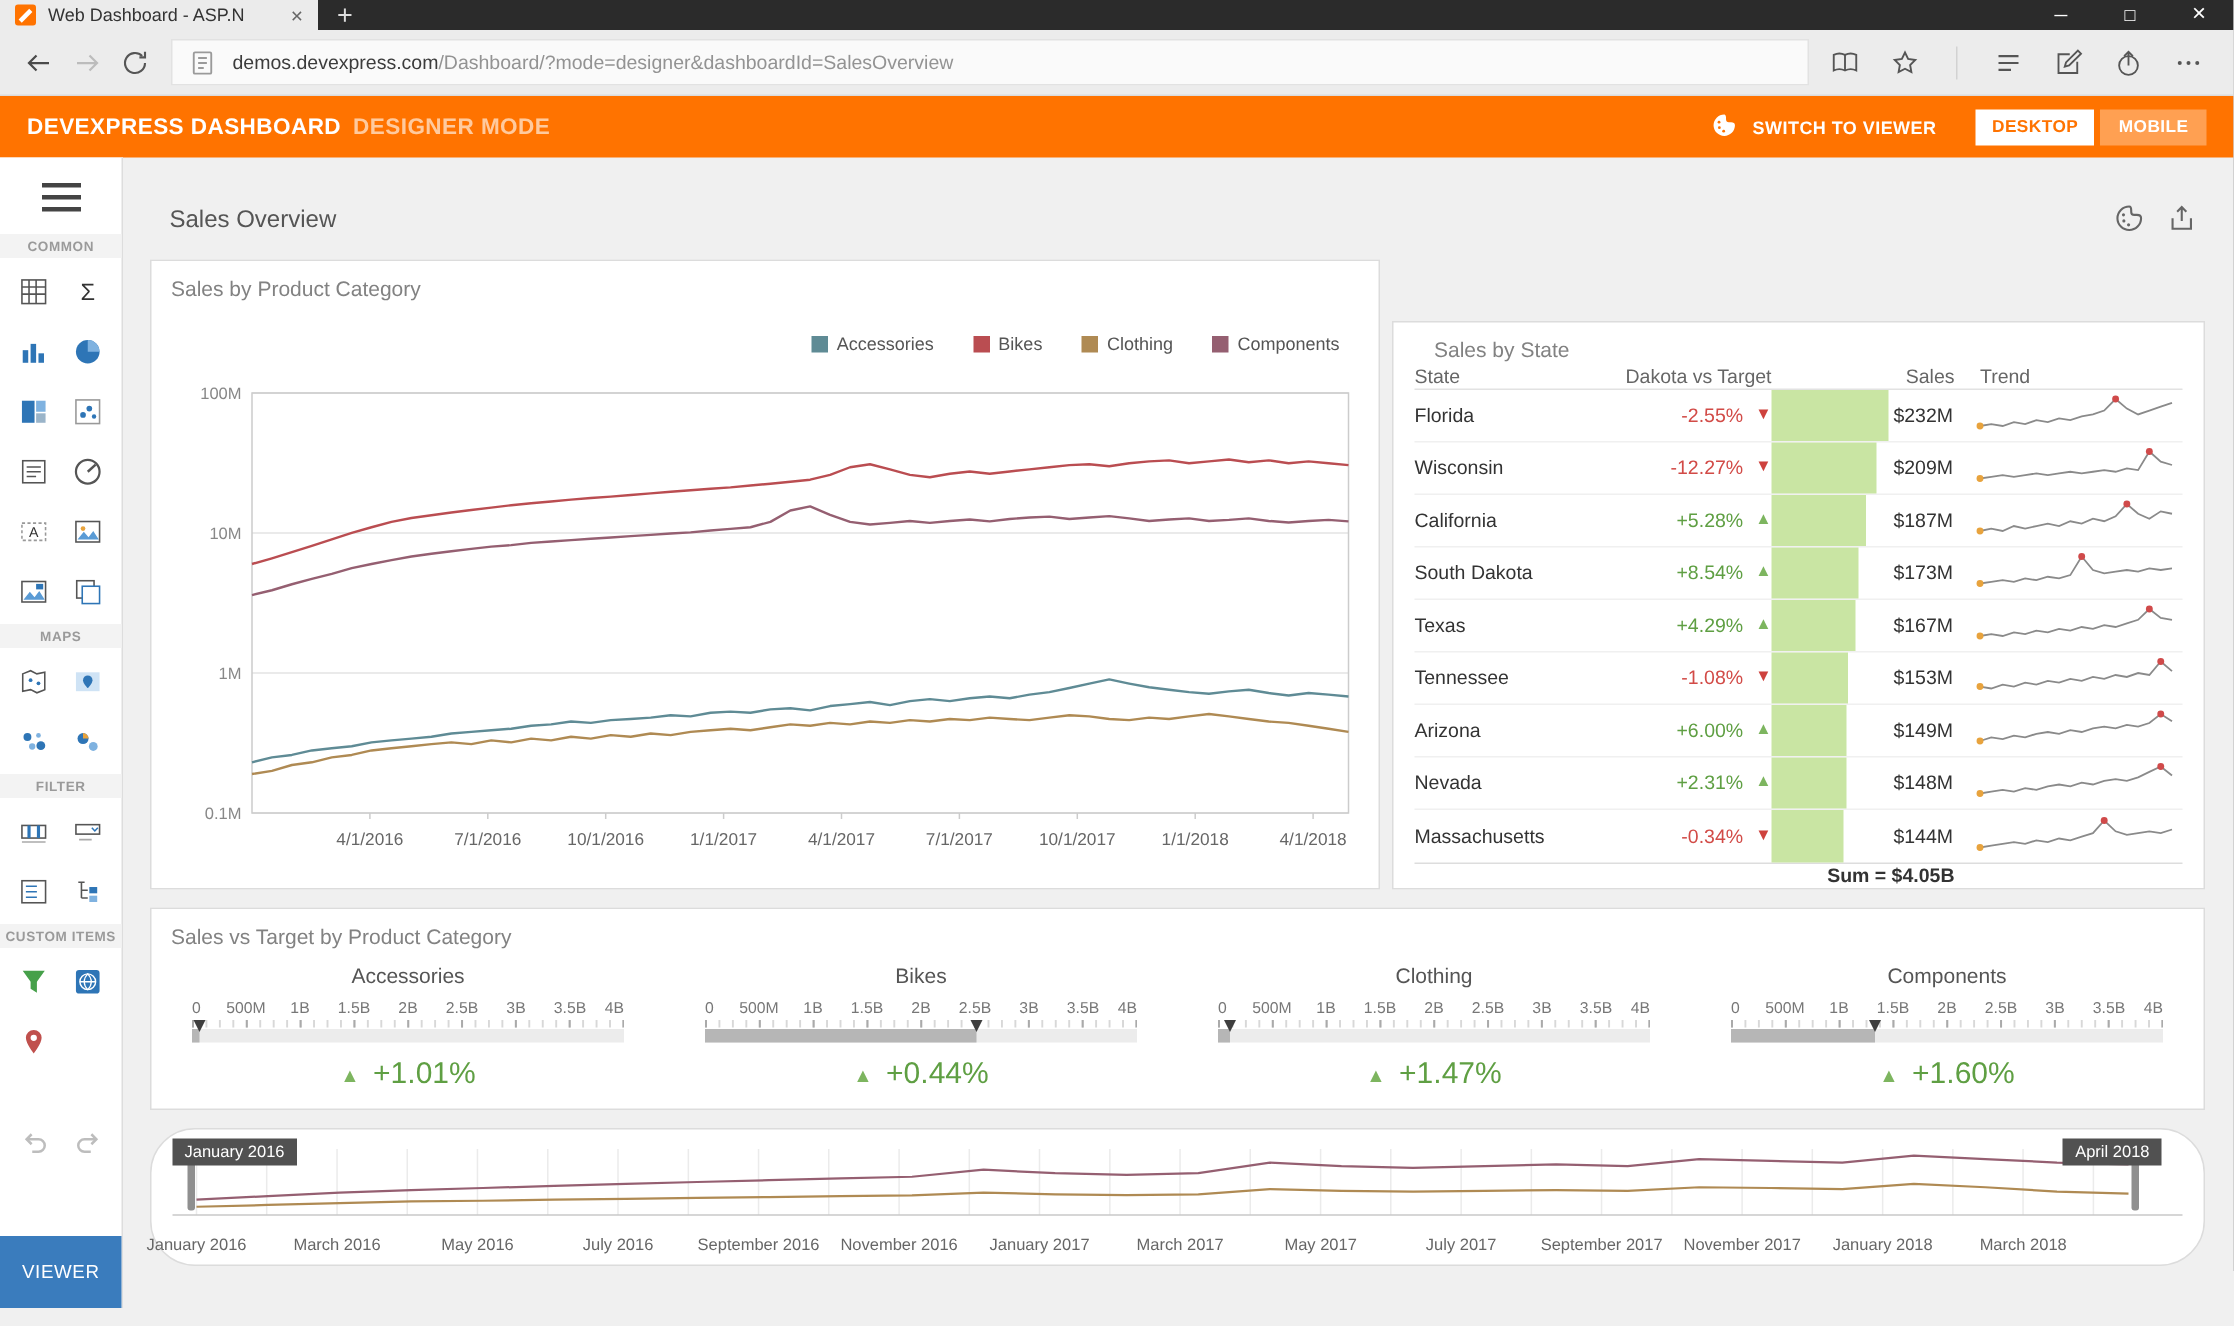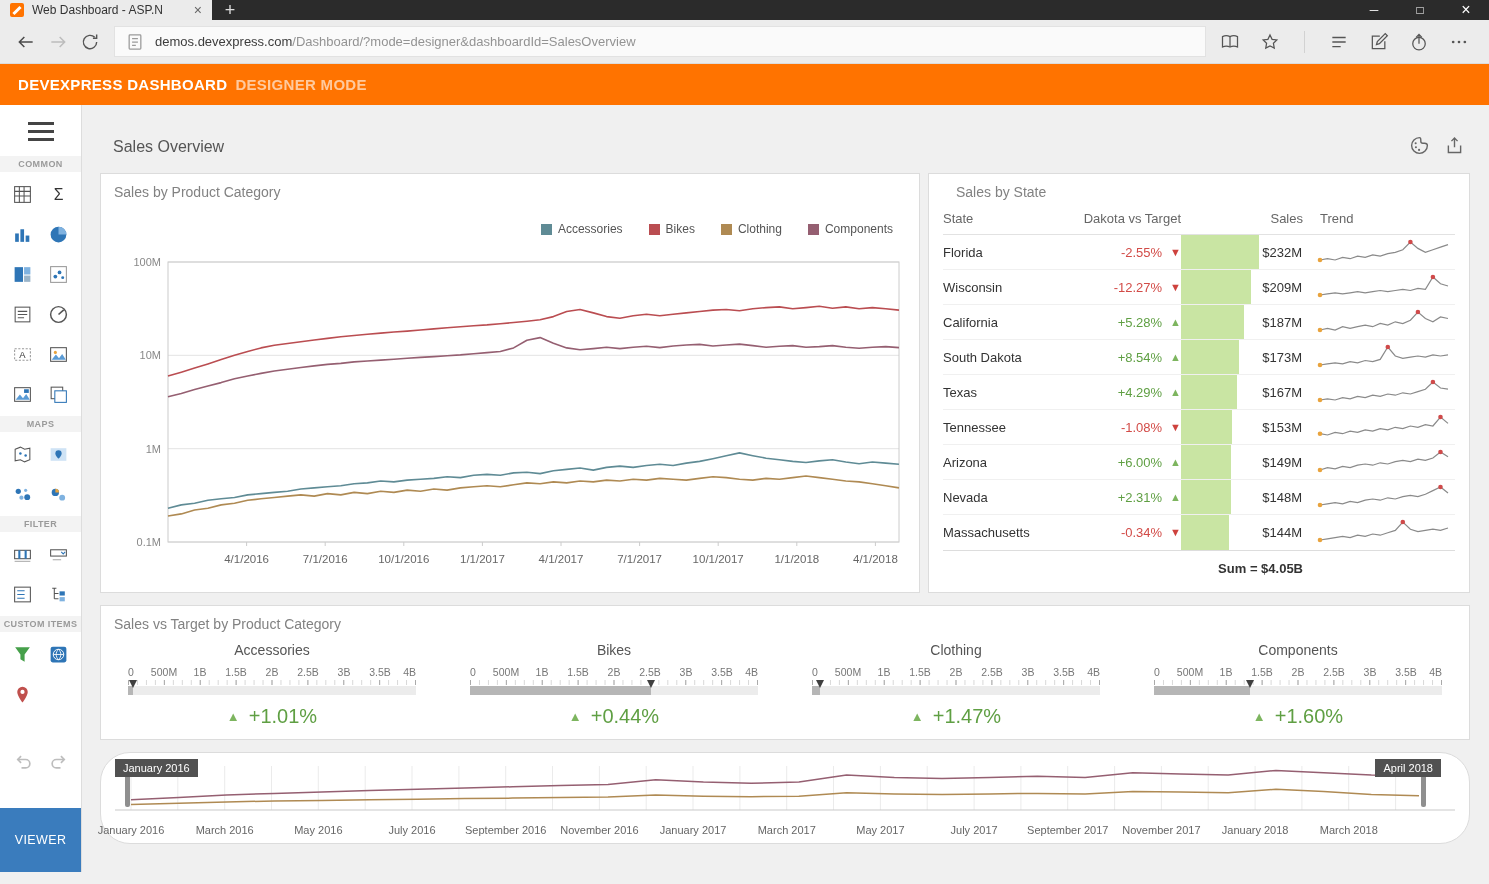--- a/index.html
+++ b/index.html
@@ -41,42 +41,42 @@
   .app-body{display:flex;height:767px;}
   .toolbox{width:82px;background:#fff;border-right:1px solid #ddd;position:relative;flex:none;}
   .hamburger{width:26px;margin:17px 0 15px 28px;display:flex;flex-direction:column;gap:5px;}
   .hamburger span{height:3px;background:#444;}
   .tb-label{background:#f3f3f3;color:#9a9a9a;font-size:9px;font-weight:bold;text-align:center;padding:3px 0;letter-spacing:.4px;}
   .tb-grid{display:grid;grid-template-columns:1fr 1fr;padding:2px 4px;}
   .tb-item{height:40px;display:flex;align-items:center;justify-content:center;}
   .tb-item svg{width:21px;height:21px;}
   .tb-undo{display:flex;justify-content:center;gap:14px;margin-top:36px;}
   .tb-undo svg{width:20px;height:20px;}
-  .viewer-btn{position:absolute;left:0;right:0;bottom:0;height:64px;background:#3a7cbd;color:#fff;display:flex;align-items:center;justify-content:center;font-size:12.5px;letter-spacing:.4px;}
+  .viewer-btn{position:absolute;left:0;right:0;bottom:0;height:48px;background:#3a7cbd;color:#fff;display:flex;align-items:center;justify-content:center;font-size:12.5px;letter-spacing:.4px;}
 
   .main{flex:1;position:relative;overflow:hidden;}
   .main-header{height:68px;position:relative;}
   .dash-title{position:absolute;left:31px;top:33px;font-size:16px;color:#555;}
   .dash-tools{position:absolute;right:24px;top:30px;display:flex;gap:14px;}
   .dash-tools svg{width:21px;height:21px;}
 
   .panel{background:#fff;border:1px solid #dcdcdc;}
   .panel-title{font-size:14px;color:#828282;padding:10px 13px 0;}
 
   .row1{display:flex;gap:8px;margin:0 19px 0 18px;height:420px;}
   .panel-chart{width:820px;flex:none;}
   .legend{display:flex;justify-content:flex-end;gap:26px;padding:22px 26px 0 0;font-size:12px;color:#555;}
   .legend-item{display:flex;align-items:center;gap:6px;}
   .legend-swatch{width:11px;height:11px;display:inline-block;}
   .mainchart{display:block;margin:4px 12px 0;}
   .mainchart text{font-family:"Liberation Sans","DejaVu Sans",sans-serif;}
   .ax{font-size:11px;fill:#888;}
   .ax2{font-size:11.5px;fill:#666;}
 
-  .panel-table{flex:1;display:flex;flex-direction:column;padding:0 14px;overflow:hidden;}
+  .panel-table{flex:1;display:flex;flex-direction:column;padding:0 14px;overflow:hidden;margin-top:41px;}
   .tbl-header{display:grid;grid-template-columns:1fr 108px 122px 152px;height:33px;align-items:center;font-size:13px;color:#666;border-bottom:1px solid #e2e2e2;margin-top:2px;}
   .tbl-header .c2,.tbl-header .c3{text-align:right;}
   .tbl-header .c4{padding-left:17px;}
   .tbl-row{display:grid;grid-template-columns:1fr 108px 122px 152px;height:35px;align-items:center;border-bottom:1px solid #f0f0f0;font-size:13px;color:#333;}
   .tbl-row:last-child{border-bottom:none;}
   .cell-delta{display:flex;justify-content:flex-end;align-items:center;gap:8px;}
   .tri{font-size:11px;line-height:1;}
   .cell-sales{position:relative;height:100%;display:flex;align-items:center;}
   .sales-bar{position:absolute;left:0;top:0;bottom:0;}
   .sales-val{position:relative;margin-left:auto;padding-right:1px;}
@@ -188,20 +188,33 @@
             <circle cx="12" cy="12" r="1.6"></circle>
             <circle cx="19" cy="12" r="1.6"></circle>
           </svg>
         </div>
     </div>
   </div>
 
   <div class="appbar">
     <span class="brand">DEVEXPRESS DASHBOARD</span>
     <span class="brand-mode">DESIGNER MODE</span>
+    <div class="appbar-right">
+      <div class="switch-viewer">
+        <span><svg width="19" height="19" viewBox="0 0 24 24">
+              <path d="M12 3a9 9 0 1 0 9 9c0-2-1.3-2.6-3.2-2.6h-2c-1.5 0-2.3-.9-2.3-2.2V6c0-1.9-.5-3-1.5-3z" fill="#fff"></path>
+              <circle cx="7.6" cy="9.4" r="1.2" fill="#ff7300"></circle>
+              <circle cx="7.9" cy="14" r="1.2" fill="#ff7300"></circle>
+              <circle cx="11.5" cy="17" r="1.2" fill="#ff7300"></circle>
+            </svg></span>
+        <span>SWITCH TO VIEWER</span>
+      </div>
+      <div class="btn-desktop">DESKTOP</div>
+      <div class="btn-mobile">MOBILE</div>
+    </div>
   </div>
 
   <div class="app-body">
 
     <div class="toolbox">
       <div class="hamburger">
           <span></span>
           <span></span>
           <span></span>
         </div>

